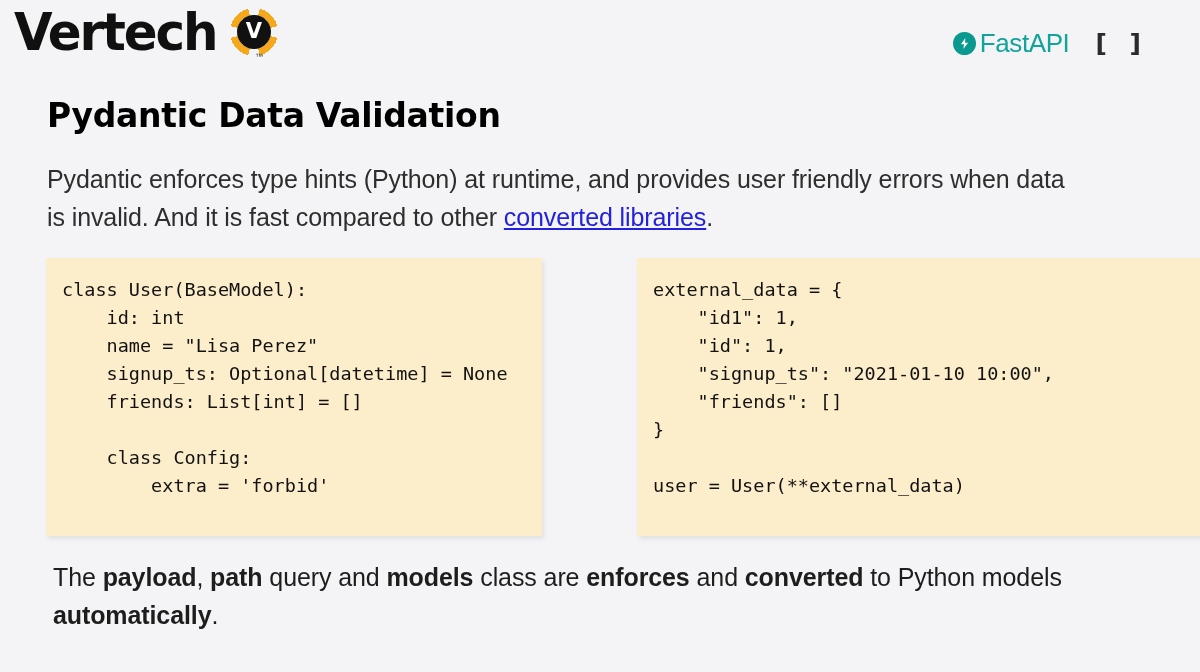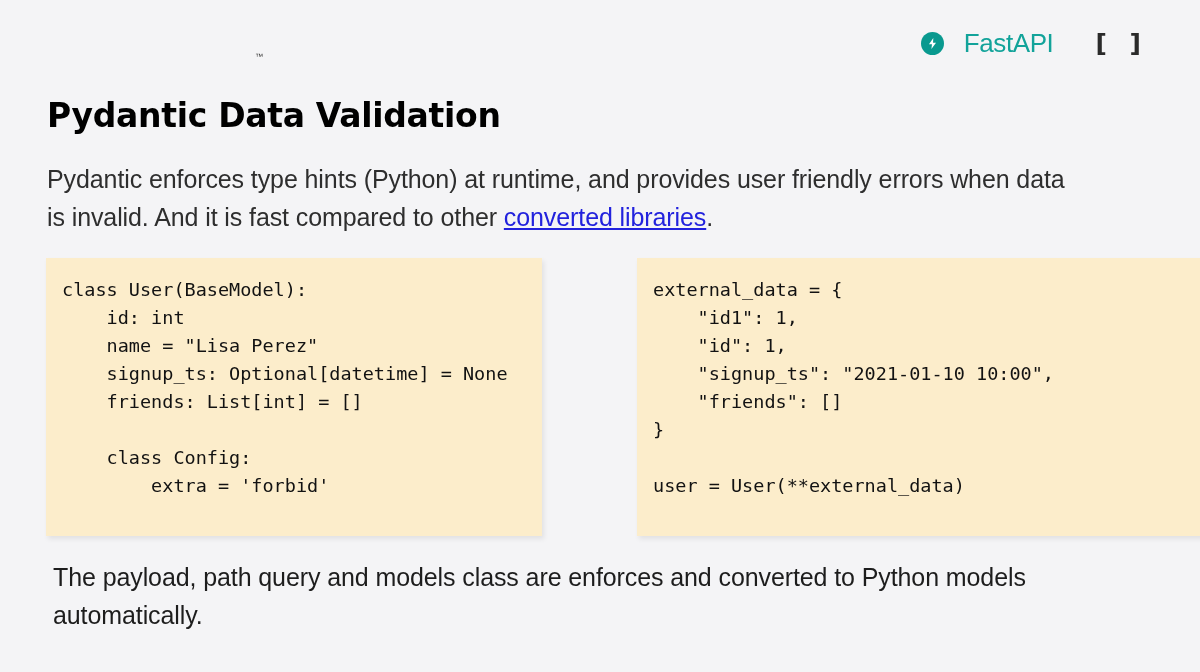--- a/index.html
+++ b/index.html
@@ -87,21 +87,21 @@
     font-size: 8px;
     color: #3a3a3a;
   }
 
   .header-right {
     position: absolute;
     right: 52px;
     top: 30px;
     display: flex;
     align-items: center;
-    gap: 20px;
+    gap: 4px;
   }
   .fastapi-logo {
     width: 23px;
     height: 23px;
     border-radius: 50%;
     background: #09998f;
     display: flex;
     align-items: center;
     justify-content: center;
   }
@@ -153,21 +153,21 @@
   .outro {
     position: absolute;
     left: 53px;
     top: 558px;
     width: 1080px;
     font-size: 25px;
     line-height: 38px;
     color: #1d1d1d;
     letter-spacing: -0.1px;
   }
-  .outro b { font-weight: normal; }
+  .outro b { font-weight: bold; }
 
   
   .code-block {
     position: absolute;
     background: #fcedcb;
     box-shadow: 2px 3px 5px rgba(0,0,0,0.08);
     box-sizing: border-box;
     padding: 18px 16px 16px 16px;
     font-family: "DejaVu Sans Mono", monospace;
     font-size: 18.5px;
@@ -187,20 +187,29 @@
     top: 258px;
     width: 622px;
     height: 278px;
   }
 </style>
 </head>
 <body>
 
 <div class="header">
 
+  <div class="brand">
+    <div class="brand-word">Vertech</div>
+    <div class="brand-mark">
+      <div class="ring"></div>
+      <div class="disc">
+        <span>V</span>
+      </div>
+    </div>
+  </div>
   <div class="brand-tm">™</div>
 
   <div class="header-right">
     <span class="fastapi-logo">
       <svg width="13" height="13" viewBox="0 0 24 24" aria-hidden="true">
         <polygon points="13.5,2 5.5,13.5 11,13.5 10,22 18.5,10.5 13,10.5" fill="#ffffff"></polygon>
       </svg>
     </span>
     <span class="fastapi-text">FastAPI</span>
     <span class="brackets">[ ]</span>

